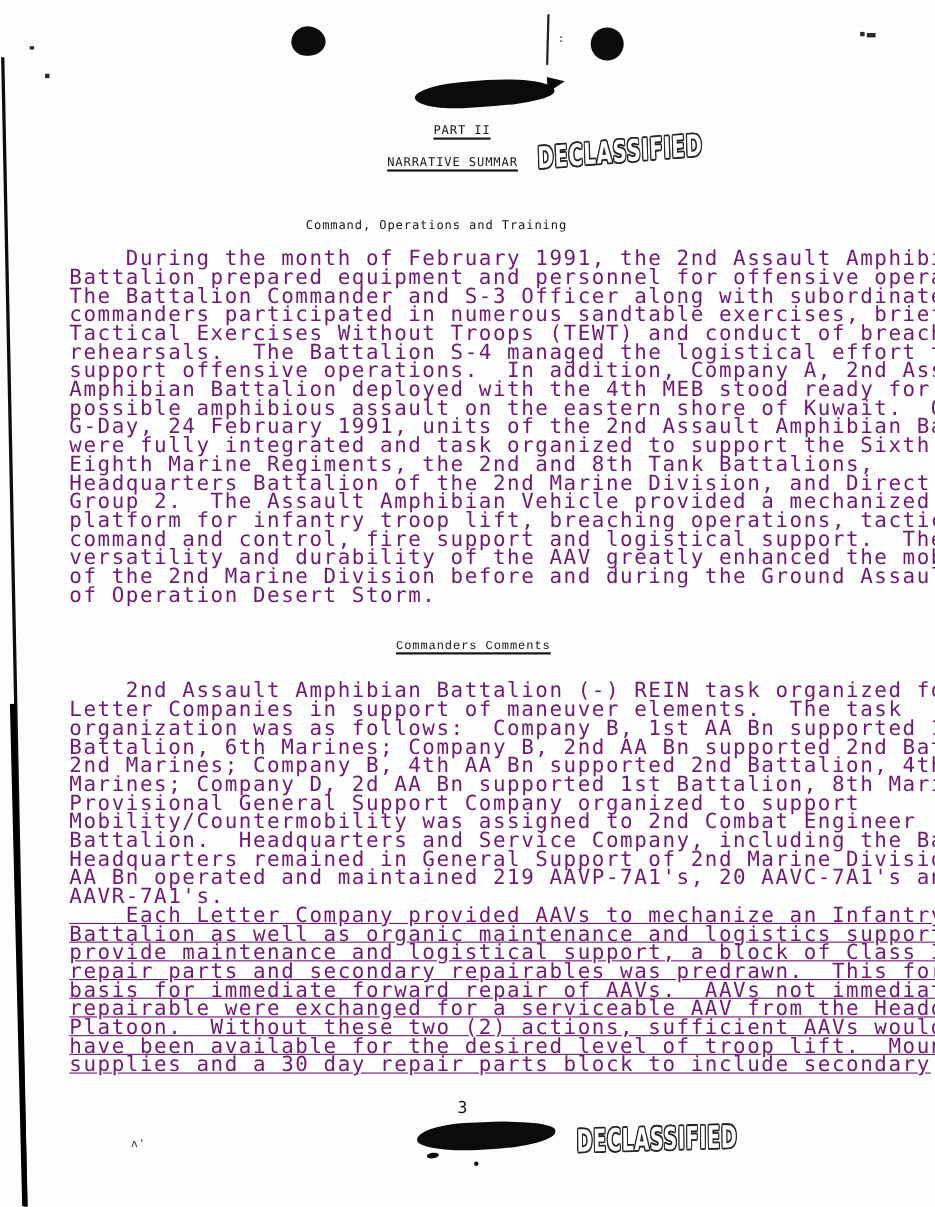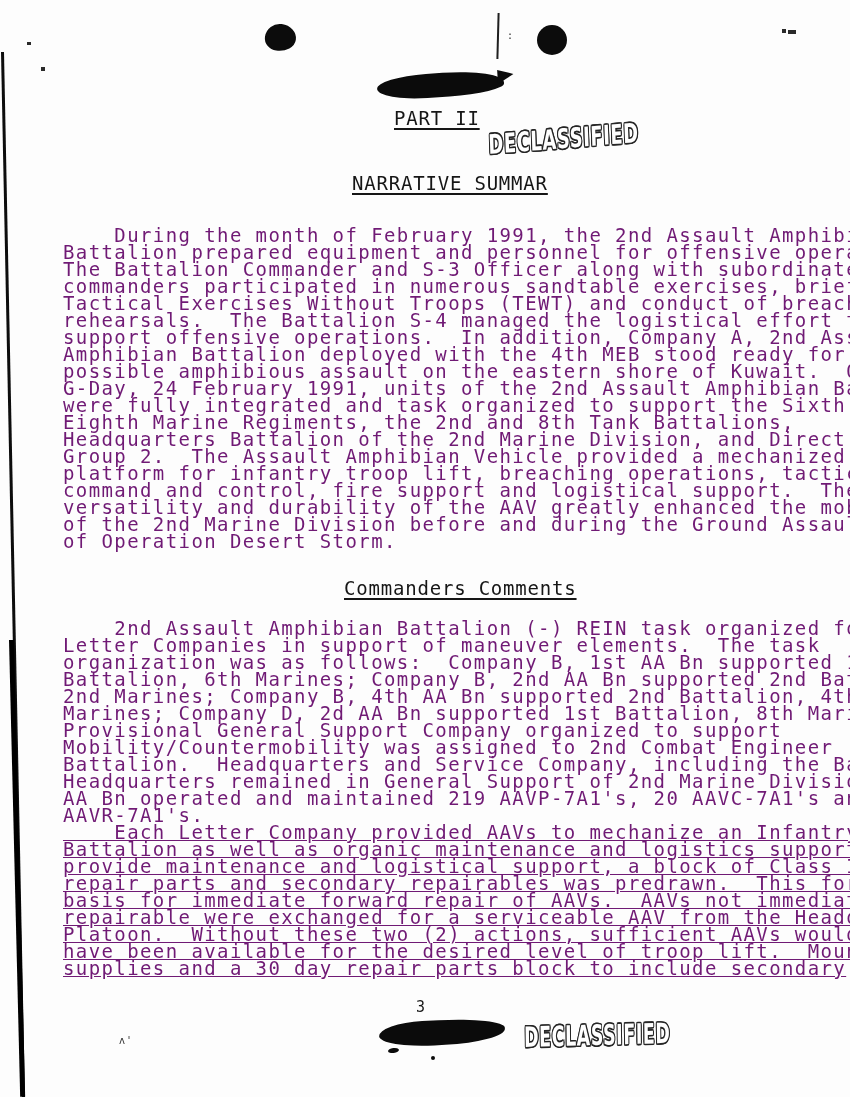--- a/index.html
+++ b/index.html
@@ -35,28 +35,28 @@
     border-left:16px solid #0b0b0b; border-top:5px solid transparent; border-bottom:9px solid transparent;
   }
   .redaction-bottom {
     left:379px; top:1020px; width:126px; height:25px;
     border-radius:40% 60% 55% 50%/60% 50% 60% 55%; transform:rotate(-3deg);
   }
   .rb-speck1 { left:388px; top:1048px; width:11px; height:5px; border-radius:50%; transform:rotate(-8deg); }
   .rb-speck2 { left:431px; top:1056px; width:4px; height:4px; border-radius:50%; }
   
   .heading {
-    position:absolute; font-size:19px; line-height:17px; letter-spacing:0.8px;
+    position:absolute; font-size:11px; line-height:17px; letter-spacing:0.8px;
     white-space:nowrap; color:#161616;
   }
   .underlined { text-decoration:underline; text-decoration-thickness:1.6px; text-underline-offset:3px; }
   .part-title      { left:394px; top:110px; }
-  .narrative-title { left:352px; top:139px;margin-top:36px; }
+  .narrative-title { left:352px; top:139px; }
   .section-heading-1 { left:278px; top:196px; }
-  .section-heading-2 { left:344px; top:580px; }
+  .section-heading-2 { left:360px; top:580px;font-family:Liberation Mono, monospace; }
   
   .para {
     position:absolute; left:63px; font-size:19px; line-height:17px;
     letter-spacing:1.4px; white-space:pre; color:#701a75;
   }
   .p1 { top:227px; }
   .p2 { top:620px; }
   .p3 { top:824px;text-decoration:underline; }
   
   .stamp {
@@ -93,20 +93,21 @@
   <div class="punch punch-right"></div>
   <div class="fold-line"></div>
   <div class="colon-mark">:</div>
 
   <div class="redaction redaction-top"></div>
 
   <div class="heading underlined part-title">PART II</div>
   <div class="heading underlined narrative-title">NARRATIVE SUMMAR</div>
   <div class="stamp stamp-top">DECLASSIFIED</div>
 
+  <div class="heading section-heading-1">Command, Operations and Training</div>
   <div class="para p1">    During the month of February 1991, the 2nd Assault Amphibian
 Battalion prepared equipment and personnel for offensive operations.
 The Battalion Commander and S-3 Officer along with subordinate
 commanders participated in numerous sandtable exercises, briefs,
 Tactical Exercises Without Troops (TEWT) and conduct of breach
 rehearsals.  The Battalion S-4 managed the logistical effort to
 support offensive operations.  In addition, Company A, 2nd Assault
 Amphibian Battalion deployed with the 4th MEB stood ready for a
 possible amphibious assault on the eastern shore of Kuwait.  On
 G-Day, 24 February 1991, units of the 2nd Assault Amphibian Battalion

